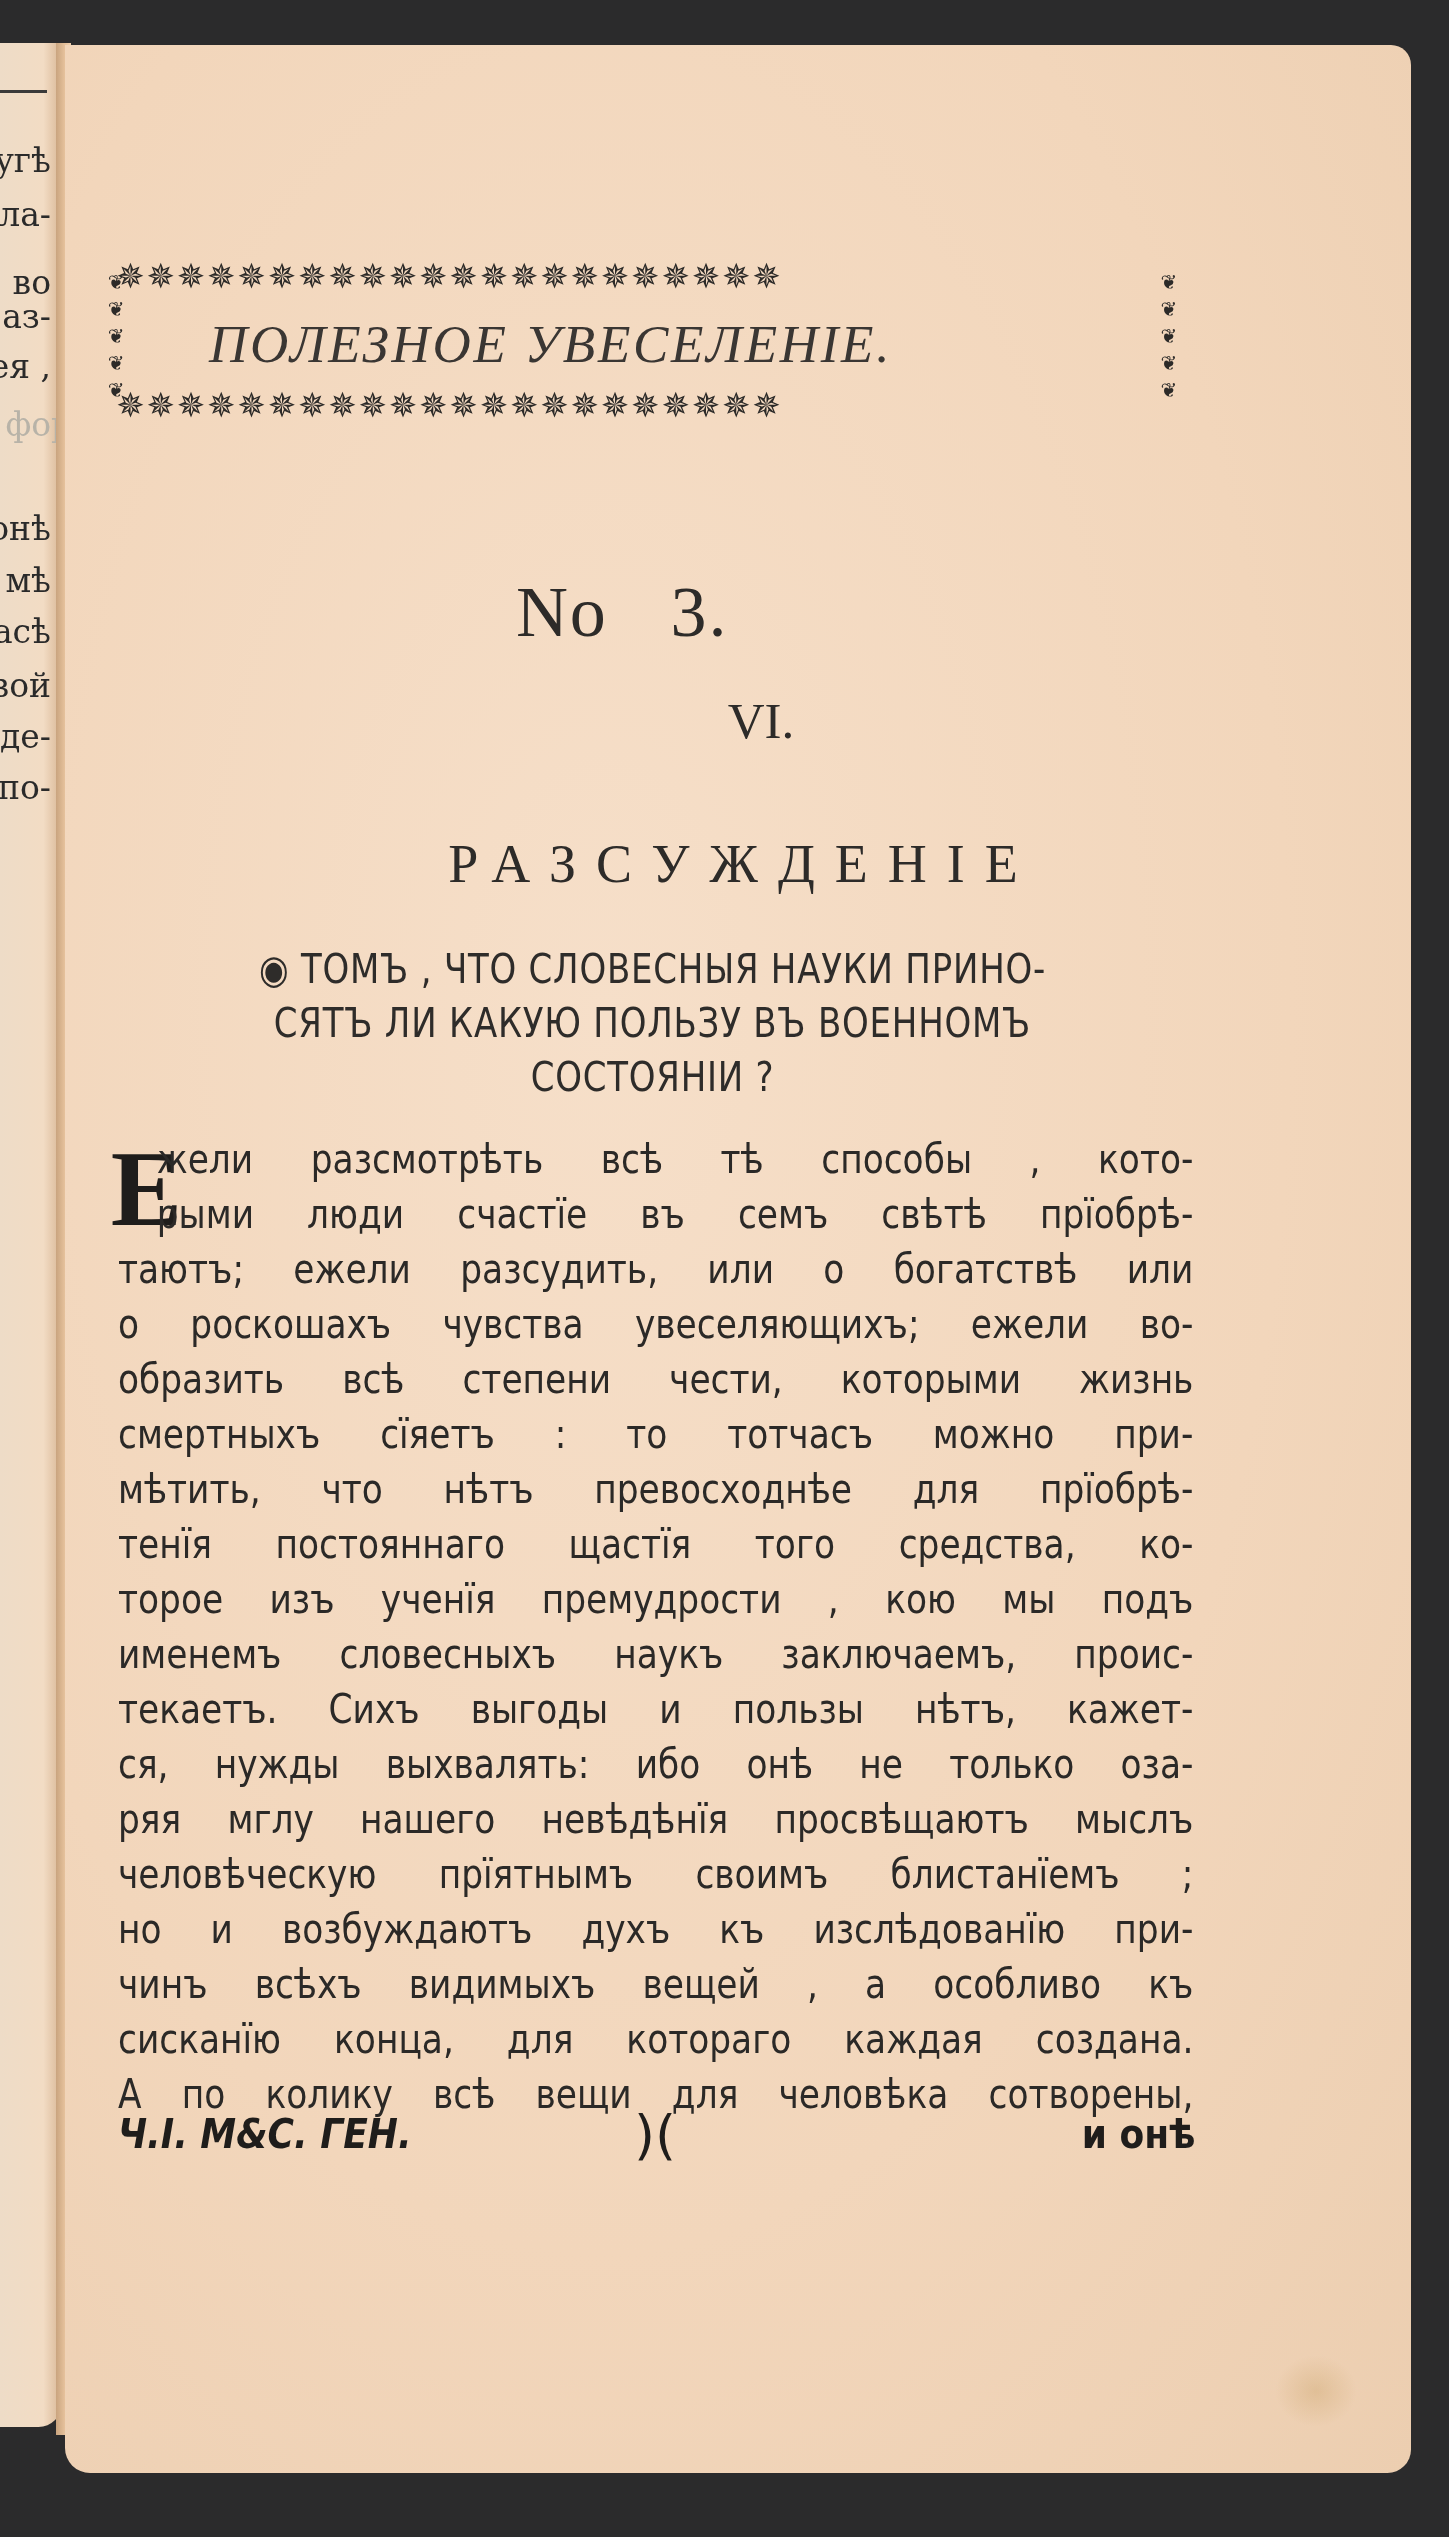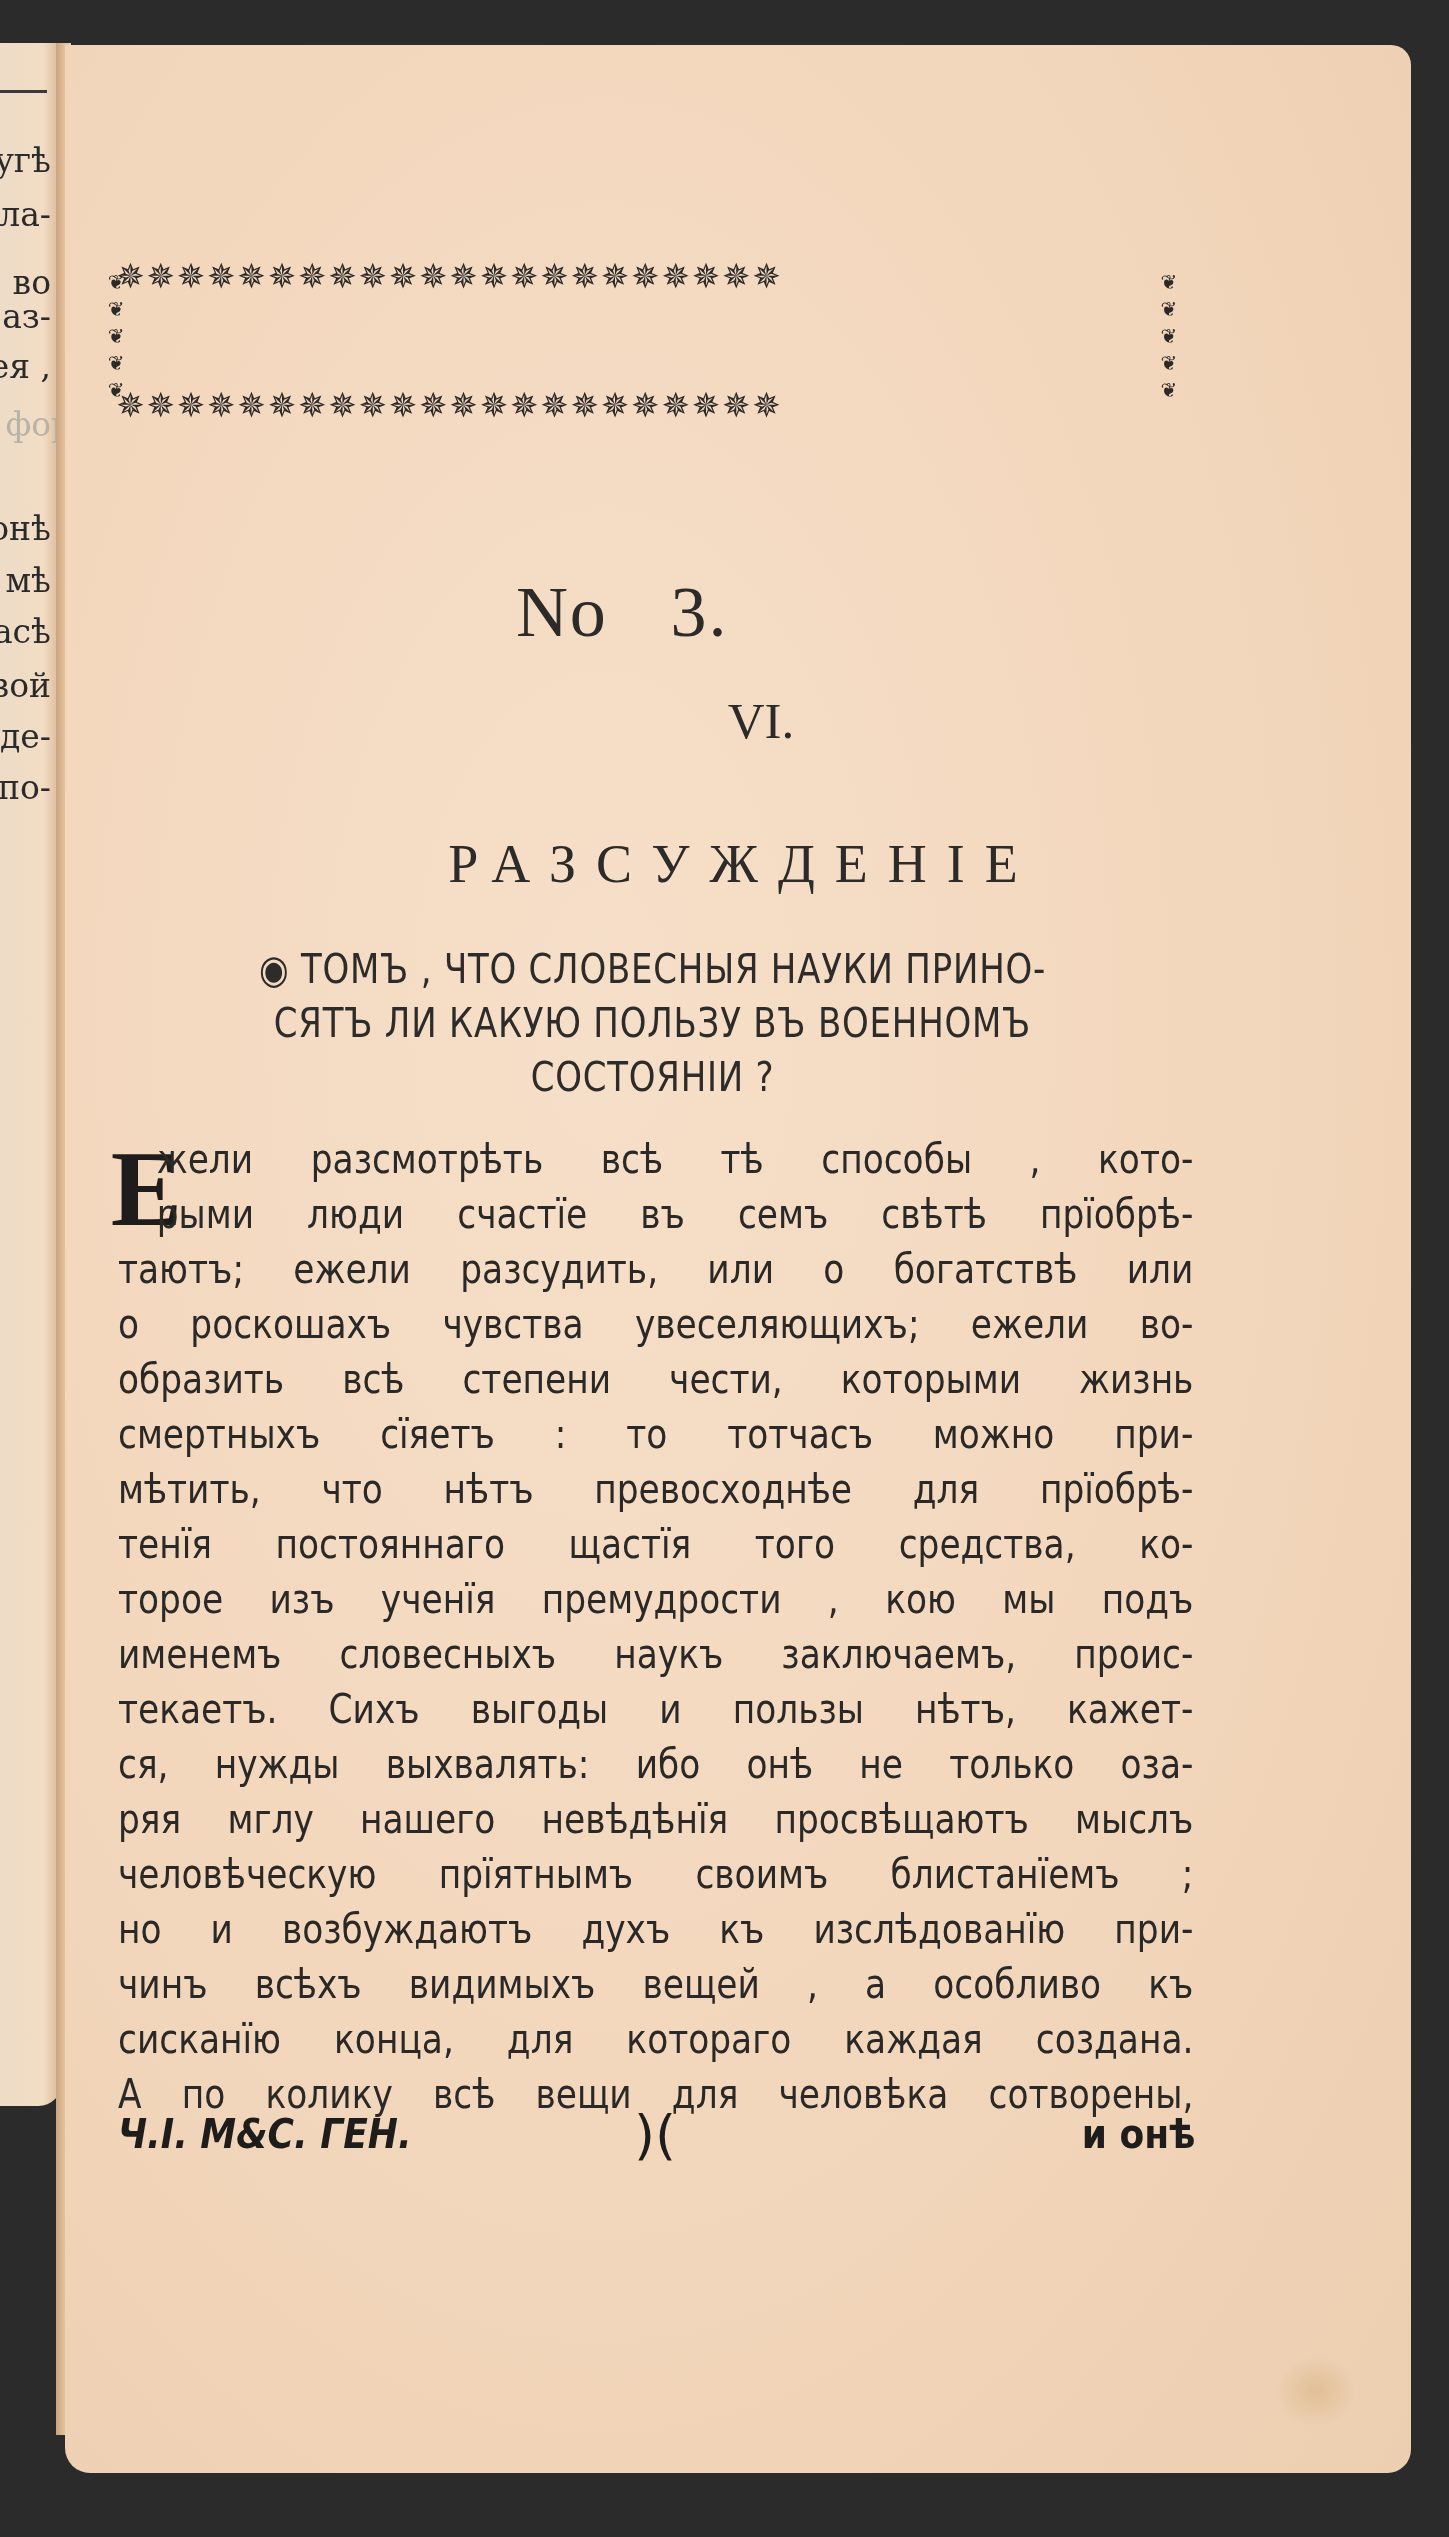--- a/index.html
+++ b/index.html
@@ -2,21 +2,21 @@
 <html style="font-size:14.5px"><head>
 <meta charset="utf-8">
 <style>
   html, body { margin: 0; padding: 0; }
   body {
     width: 1450px; height: 2538px; position: relative; overflow: hidden;
     background: #2b2b2c;
     font-family: "DejaVu Serif", serif;
   }
   .left-page {
-    position: absolute; left: 0; top: 43px; width: 62px; height: 2063px;
+    position: absolute; left: 0; top: 43px; width: 62px; height: 2384px;
     background: linear-gradient(90deg, #eedcc7 0%, #f2dcc4 70%, #d7b593 100%);
     border-bottom-right-radius: 23.6px;
     overflow: hidden;
   }
   .left-page .rule {
     position: absolute; left: 0; top: 47px; width: 47px; height: 2.7px; background: #3a3a3a;
   }
   .left-page .frag {
     position: absolute; right: 11px; font-size: 33px; color: #2a2a2a;
     font-family: "DejaVu Serif", serif; text-align: right; white-space: nowrap;
@@ -121,20 +121,21 @@
 <div class="gutter"></div>
 
 <div class="page">
   <div class="stain"></div>
 </div>
 
 <div class="header-frame">
   <div class="orn-row top">✵✵✵✵✵✵✵✵✵✵✵✵✵✵✵✵✵✵✵✵✵✵</div>
   <div class="orn-col left">❦<br>❦<br>❦<br>❦<br>❦</div>
   <div class="orn-col right">❦<br>❦<br>❦<br>❦<br>❦</div>
+  <div class="header-title">ПОЛЕЗНОЕ УВЕСЕЛЕНІЕ.</div>
   <div class="orn-row bottom">✵✵✵✵✵✵✵✵✵✵✵✵✵✵✵✵✵✵✵✵✵✵</div>
 </div>
 
 <div class="issue-no">
   <span>No</span><span class="num">3.</span>
 </div>
 
 <div class="roman">VI.</div>
 <div class="section-title">РАЗСУЖДЕНІЕ</div>
 

